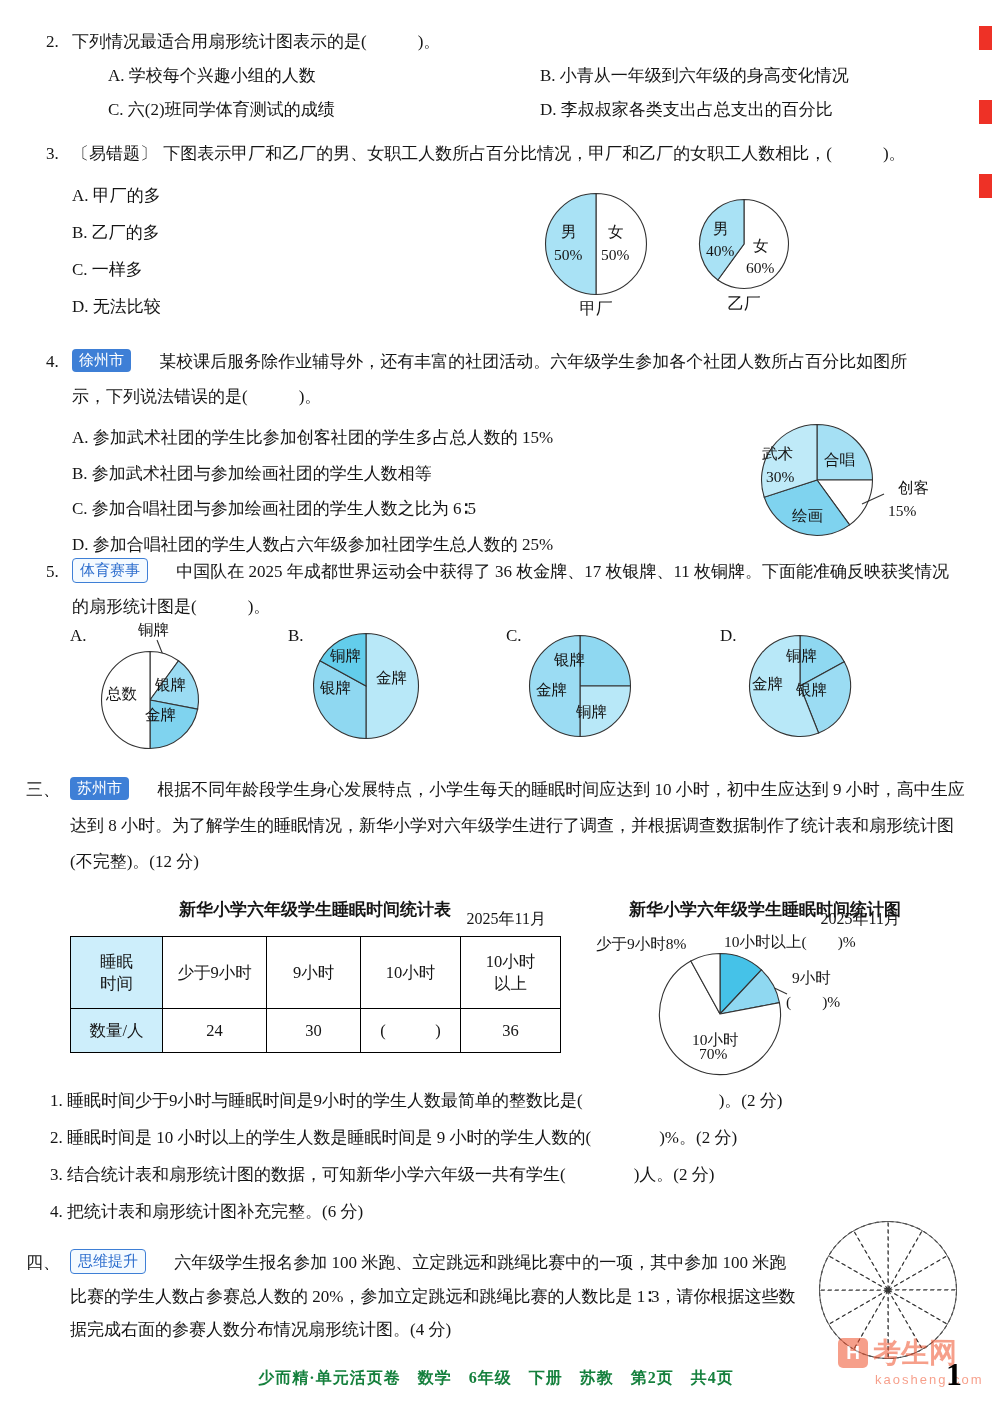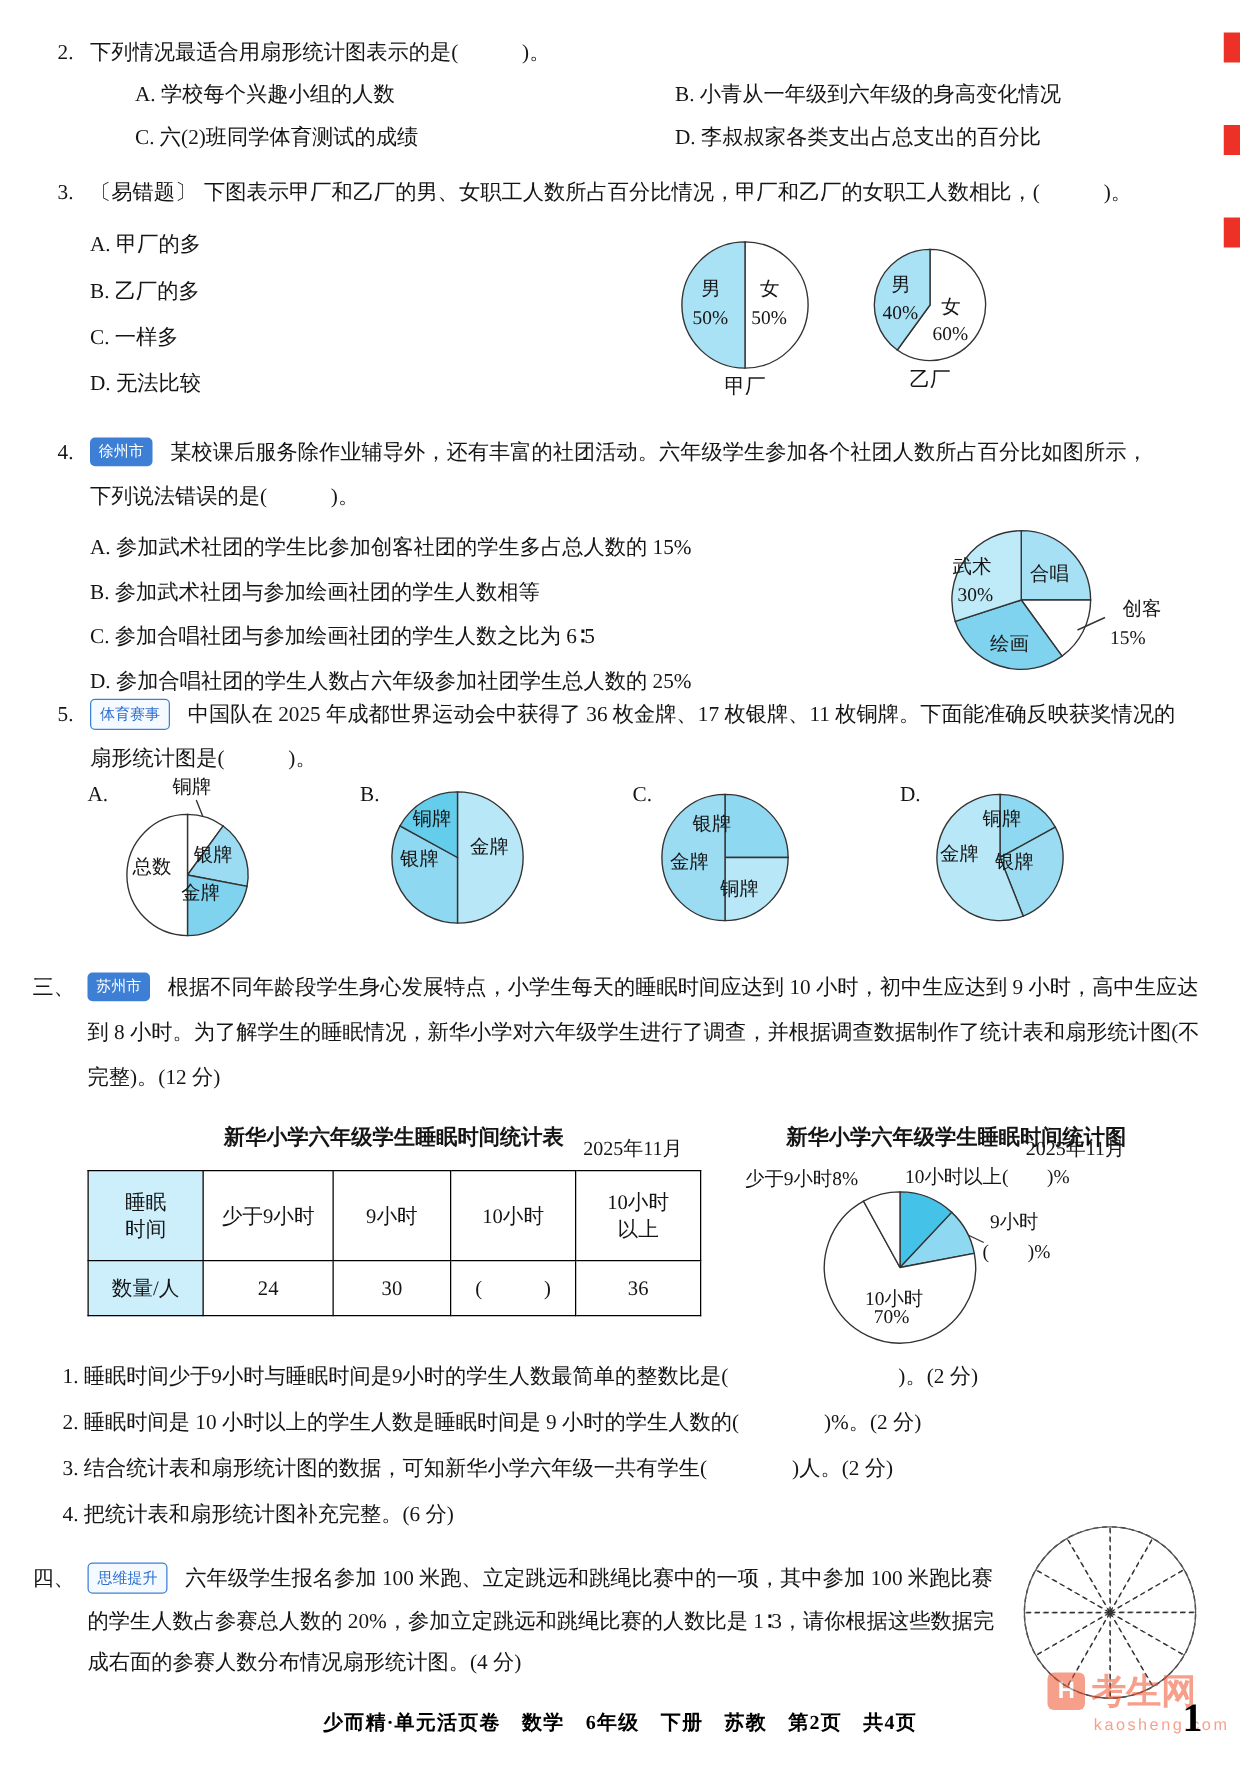--- a/index.html
+++ b/index.html
@@ -4,41 +4,41 @@
 <style>
   * { margin:0; padding:0; box-sizing:border-box; }
   html,body { background:#e9e9e9; }
   .page { position:relative; width:992px; height:1412px; margin:0 auto; background:#ffffff;
           font-family:"Liberation Serif","DejaVu Serif",serif; font-size:17px; color:#151515; overflow:hidden; }
   .sec { position:absolute; left:0; width:100%; }
   .stem { position:relative; padding-left:72px; padding-right:36px; line-height:35px; }
   .qnum { position:absolute; left:46px; top:0; }
   .secnum { position:absolute; left:26px; top:0; }
   .qtag { margin-right:2px; }
-  .badge { display:inline-block; font-size:12px; line-height:21px; padding:1px 7px; border-radius:4px; margin-right:10px; vertical-align:2px; }
+  .badge { display:inline-block; font-size:15px; line-height:21px; padding:1px 7px; border-radius:4px; margin-right:24px; vertical-align:2px; }
   .badge.solid { background:#3e7fd6; color:#ffffff; }
   .badge.outline { border:1.5px solid #3e7fd6; color:#2f6fce; background:#f4faff; }
   .opts { padding-left:72px; line-height:37px; }
   .opt { display:block; }
   .opts.twocol { display:grid; grid-template-columns:432px 1fr; line-height:33.5px; padding-right:0;margin-left:36px; }
   .pie-box { position:absolute; }
   .pie-box svg { position:absolute; overflow:visible; }
   .plab { position:absolute; font-size:15.5px; white-space:nowrap; line-height:20px; }
   .pcaption { position:absolute; left:0; width:100%; text-align:center; font-size:16.5px; }
   .letter { position:absolute; font-size:17px; }
   .leader { position:absolute; overflow:visible; }
   .tbl-title { position:absolute; font-weight:700; font-size:17px; text-align:center;margin-top:16px; }
   .tbl-date { position:absolute; font-size:16px; text-align:right; }
   table.sleep-table { position:absolute; border-collapse:collapse; table-layout:fixed; }
   table.sleep-table td { border:1.3px solid #000; text-align:center; vertical-align:middle; font-size:16.5px; line-height:22px; }
   table.sleep-table tr.hrow td { height:72px; }
   table.sleep-table tr.drow td { height:44px; }
   table.sleep-table td.hd { background:#cdeefb; }
   .subq { line-height:37px; }
-  .footer { position:absolute; left:0; width:100%; text-align:center; font-weight:700; font-size:16px; color:#000000; letter-spacing:1px; }
+  .footer { position:absolute; left:0; width:100%; text-align:center; font-weight:700; font-size:16px; color:#15803d; letter-spacing:1px; }
   .pagenum { position:absolute; font-size:32px; font-weight:700; color:#000; }
   .pmark { position:absolute; right:-3px; width:16px; height:24px; background:#ee3126; }
   .watermark { position:absolute; opacity:0.55; color:#f0512c; }
   .wm-row { display:flex; align-items:center; gap:5px; }
   .wm-logo { width:30px; height:30px; background:#f0512c; border-radius:5px; color:#fff; font-weight:700;
              font-size:19px; display:flex; align-items:center; justify-content:center; font-family:"Liberation Sans",sans-serif; }
   .wm-name { font-size:28px; font-weight:700;text-align:right; }
   .wm-domain { font-size:13px; letter-spacing:2px; margin-left:37px; font-family:"Liberation Sans",sans-serif; }
 </style>
 </head>

